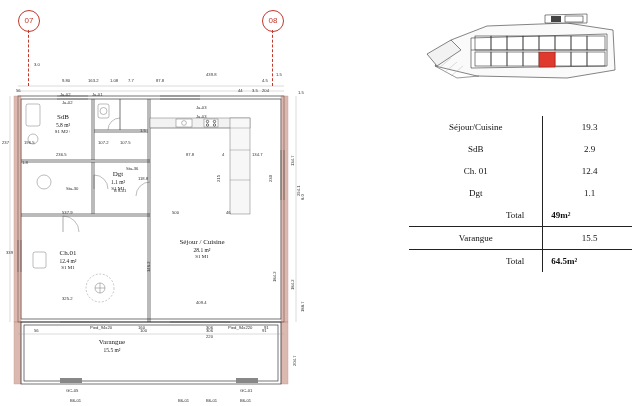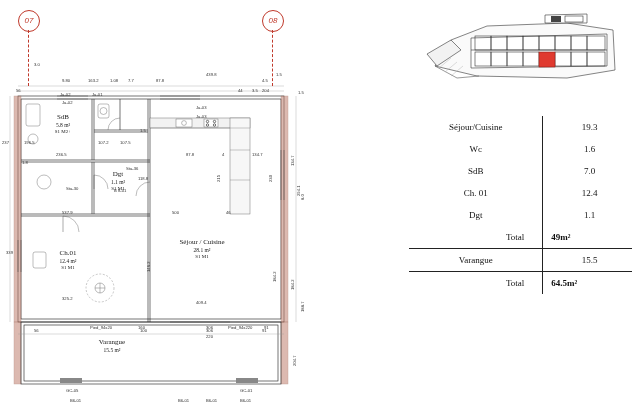--- a/index.html
+++ b/index.html
@@ -15,21 +15,20 @@
 
   
   .plan{position:absolute;left:0;top:0;width:320px;height:406px;}
   .plan svg{position:absolute;left:0;top:0;}
 
   .axis-circle{
     position:absolute;width:20px;height:20px;border-radius:50%;
     border:1px solid #c0392b;color:#c0392b;background:#fff;
     font-size:8px;line-height:20px;text-align:center;
     font-family:"Liberation Sans", sans-serif;
-    font-style:italic;
   }
   .vdash{position:absolute;border-left:1px dashed #c0392b;}
 
   .room-lbl{
     position:absolute;text-align:center;font-size:6.5px;
     font-family:"Liberation Serif", serif;color:#1a1a1a;line-height:1.25;
   }
   .room-lbl .nm{font-size:7px;}
   .room-lbl .sq{font-size:5.5px;}
   .room-lbl .cd{font-size:5px;}
@@ -314,26 +313,22 @@
   </div>
 
   <div class="tbl">
     <table>
       <tbody>
         <tr class="row">
           <td class="c1">Séjour/Cuisine</td>
           <td class="c2 right-of-sep">19.3</td>
         </tr>
         <tr class="row">
-          <td class="c1">Wc</td>
-          <td class="c2 right-of-sep">1.6</td>
-        </tr>
-        <tr class="row">
           <td class="c1">SdB</td>
-          <td class="c2 right-of-sep">7.0</td>
+          <td class="c2 right-of-sep">2.9</td>
         </tr>
         <tr class="row">
           <td class="c1">Ch. 01</td>
           <td class="c2 right-of-sep">12.4</td>
         </tr>
         <tr class="row">
           <td class="c1">Dgt</td>
           <td class="c2 right-of-sep">1.1</td>
         </tr>
         <tr class="total">

